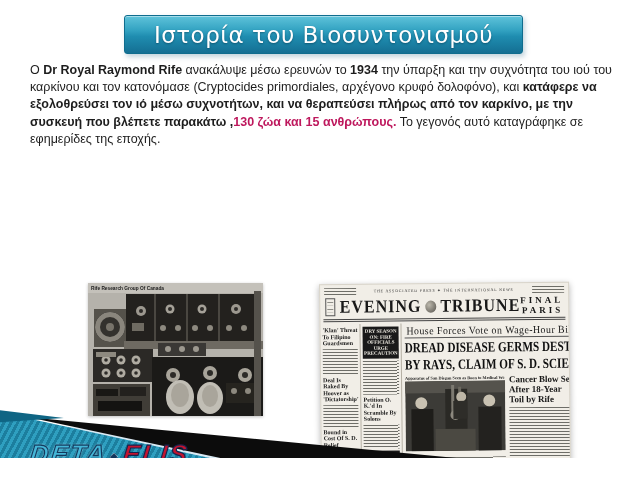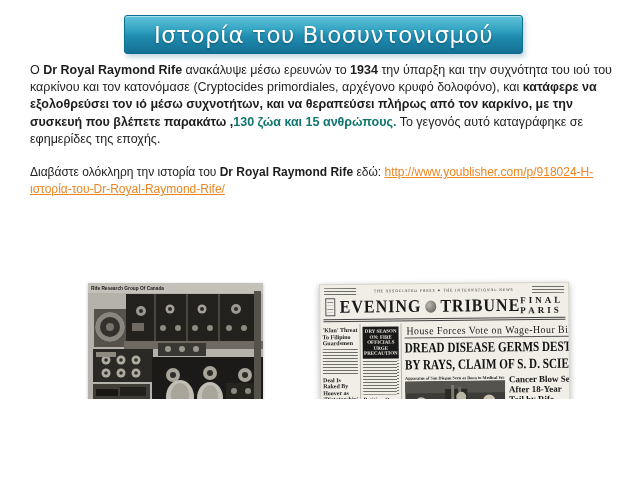--- a/index.html
+++ b/index.html
@@ -1,17 +1,17 @@
 <!DOCTYPE html>
 <html><head>
 <meta charset="utf-8">
 <style>
   html,body{margin:0;padding:0;background:#ffffff;}
   .slide{
-    position:relative;width:638px;height:399px;background:#ffffff;overflow:hidden;
+    position:relative;width:638px;height:458px;background:#ffffff;overflow:hidden;
     font-family:"Liberation Sans",sans-serif;
   }
 
   
   .title-bar{
     position:absolute;left:124px;top:15px;width:397px;height:37px;
     background:linear-gradient(180deg,#5fc3da 0%,#33a3c2 38%,#1f8db0 55%,#146f93 100%);
     border:1px solid #0f6d8e;border-radius:3px;
     box-shadow:2px 3px 5px rgba(120,160,180,.45), inset 0 1px 0 rgba(255,255,255,.45);
     display:flex;align-items:center;justify-content:center;
@@ -24,21 +24,21 @@
 
   
   .text-block{
     position:absolute;left:30px;top:62px;width:588px;
     font-size:12.5px;line-height:17.2px;color:#1d1d1d;
   }
   .text-block p{margin:0;}
   .p2{margin-top:18px !important;}
   .p3{margin-top:16px !important;font-size:12px;}
   .seg-bold{font-weight:700;}
-  .seg-bold-red{font-weight:700;color:#0f766e;}
+  .seg-bold-red{font-weight:700;color:#be185d;}
   .seg-link{color:#ec8622;text-decoration:underline;cursor:pointer;overflow-wrap:anywhere;}
 
   
   .photo-left{position:absolute;left:88px;top:283px;width:175px;height:133px;background:#b5b2ab;box-shadow:0 1px 3px rgba(0,0,0,.25);}
   .photo-left svg{display:block;}
 
   
   .newspaper{
     position:absolute;left:320px;top:283px;width:250px;height:184px;
     background:#f1eee7;box-shadow:0 2px 6px rgba(0,0,0,.3);
@@ -48,21 +48,21 @@
   }
   .np-top{display:flex;justify-content:space-between;align-items:center;padding:2px 4px 0 4px;height:8px;}
   .np-wire{font-size:5px;letter-spacing:1px;color:#333;transform:scale(.8);transform-origin:center;white-space:nowrap;}
   .ft{background:repeating-linear-gradient(180deg,#6e6e68 0,#6e6e68 1px,transparent 1px,transparent 3px);}
   .np-stampbars{width:34px;height:7px;}
   .np-masthead{display:flex;align-items:center;padding:0 5px;height:24px;}
   .np-stampbox{width:30px;height:14px;border:1px solid #555;margin-right:4px;display:flex;flex-direction:column;justify-content:space-around;padding:1px;}
   .np-stampbox div{height:2px;}
   .np-title{flex:1;display:flex;align-items:center;justify-content:center;gap:4px;font-weight:700;font-size:16px;letter-spacing:1px;transform:scaleY(1.12);white-space:nowrap;}
   .np-eagle{width:11px;height:11px;border-radius:50%;background:radial-gradient(circle at 35% 35%,#bdb9ad,#53504a);flex:0 0 auto;}
-  .np-edition{font-weight:700;font-size:9px;letter-spacing:3px;line-height:10px;white-space:nowrap;}
+  .np-edition{font-weight:700;font-size:9px;letter-spacing:3px;line-height:10px;text-align:right;white-space:nowrap;}
   .np-rule{border-top:1px solid #444;margin:0 3px;}
   .np-rule.thin{border-top-width:.5px;margin-top:1px;}
   .np-body{display:flex;height:146px;margin-top:2px;}
   .np-col1{width:36px;border-right:1px solid #b5b0a4;padding:1px 2px;}
   .np-col2{width:40px;border-right:1px solid #b5b0a4;padding:1px 2px;}
   .np-main{flex:1;padding:0 3px;}
   .np-colhead{font-size:6px;line-height:6.5px;font-weight:700;margin:2px 0;}
   .np-blackbox{background:#191919;color:#f0ede4;font-size:5px;line-height:5.5px;font-weight:700;padding:2px 1px;text-align:center;margin:2px 0;}
   .np-subhead{font-size:10.5px;font-weight:400;letter-spacing:.5px;white-space:nowrap;transform:scaleX(.94);transform-origin:left;padding:2px 0 1px 2px;border-bottom:1px solid #555;}
   .np-headline{font-size:14px;line-height:15px;font-weight:700;white-space:nowrap;transform:scaleX(.8);transform-origin:left;letter-spacing:0;padding-top:2px;color:#101010;}
@@ -98,21 +98,20 @@
 <body>
 
 <div class="slide">
 
   <div class="title-bar">
     <h1>Ιστορία του Βιοσυντονισμού</h1>
   </div>
 
   <div class="text-block">
     <p class="p1"><span class="seg seg-normal">Ο </span><span class="seg seg-bold">Dr Royal Raymond Rife</span><span class="seg seg-normal"> ανακάλυψε μέσω ερευνών το </span><span class="seg seg-bold">1934</span><span class="seg seg-normal"> την ύπαρξη και την συχνότητα του ιού του καρκίνου και τον κατονόμασε (Cryptocides primordiales, αρχέγονο κρυφό δολοφόνο), και </span><span class="seg seg-bold">κατάφερε να εξολοθρεύσει τον ιό μέσω συχνοτήτων, και να θεραπεύσει πλήρως από τον καρκίνο, με την συσκευή που βλέπετε παρακάτω ,</span><span class="seg seg-bold-red">130 ζώα και 15 ανθρώπους.</span><span class="seg seg-normal"> Το γεγονός αυτό καταγράφηκε σε εφημερίδες της εποχής.</span></p>
-    <p class="p3"><span class="seg seg-normal">Διαβάστε ολόκληρη την ιστορία του </span><span class="seg seg-bold">Dr Royal Raymond Rife</span><span class="seg seg-normal"> εδώ: </span><a class="seg seg-link" href="#">http://www.youblisher.com/p/918024-Η-ιστορία-του-Dr-Royal-Raymond-Rife/</a></p>
   </div>
 
   <div class="photo-left">
     <svg width="175" height="133" viewBox="0 0 175 133">
       <rect x="0" y="0" width="175" height="133" fill="#b5b2ab"></rect>
       <rect x="0" y="0" width="175" height="10" fill="#c4c1ba"></rect>
       <text x="3" y="7" font-size="4.8" font-weight="bold" fill="#1c1c1c" font-family="Liberation Sans, sans-serif">Rife Research Group Of Canada</text>
 
       <rect x="38" y="11" width="134" height="50" fill="#23211e"></rect>
       <rect x="66" y="11" width="2" height="50" fill="#4a4741"></rect>

